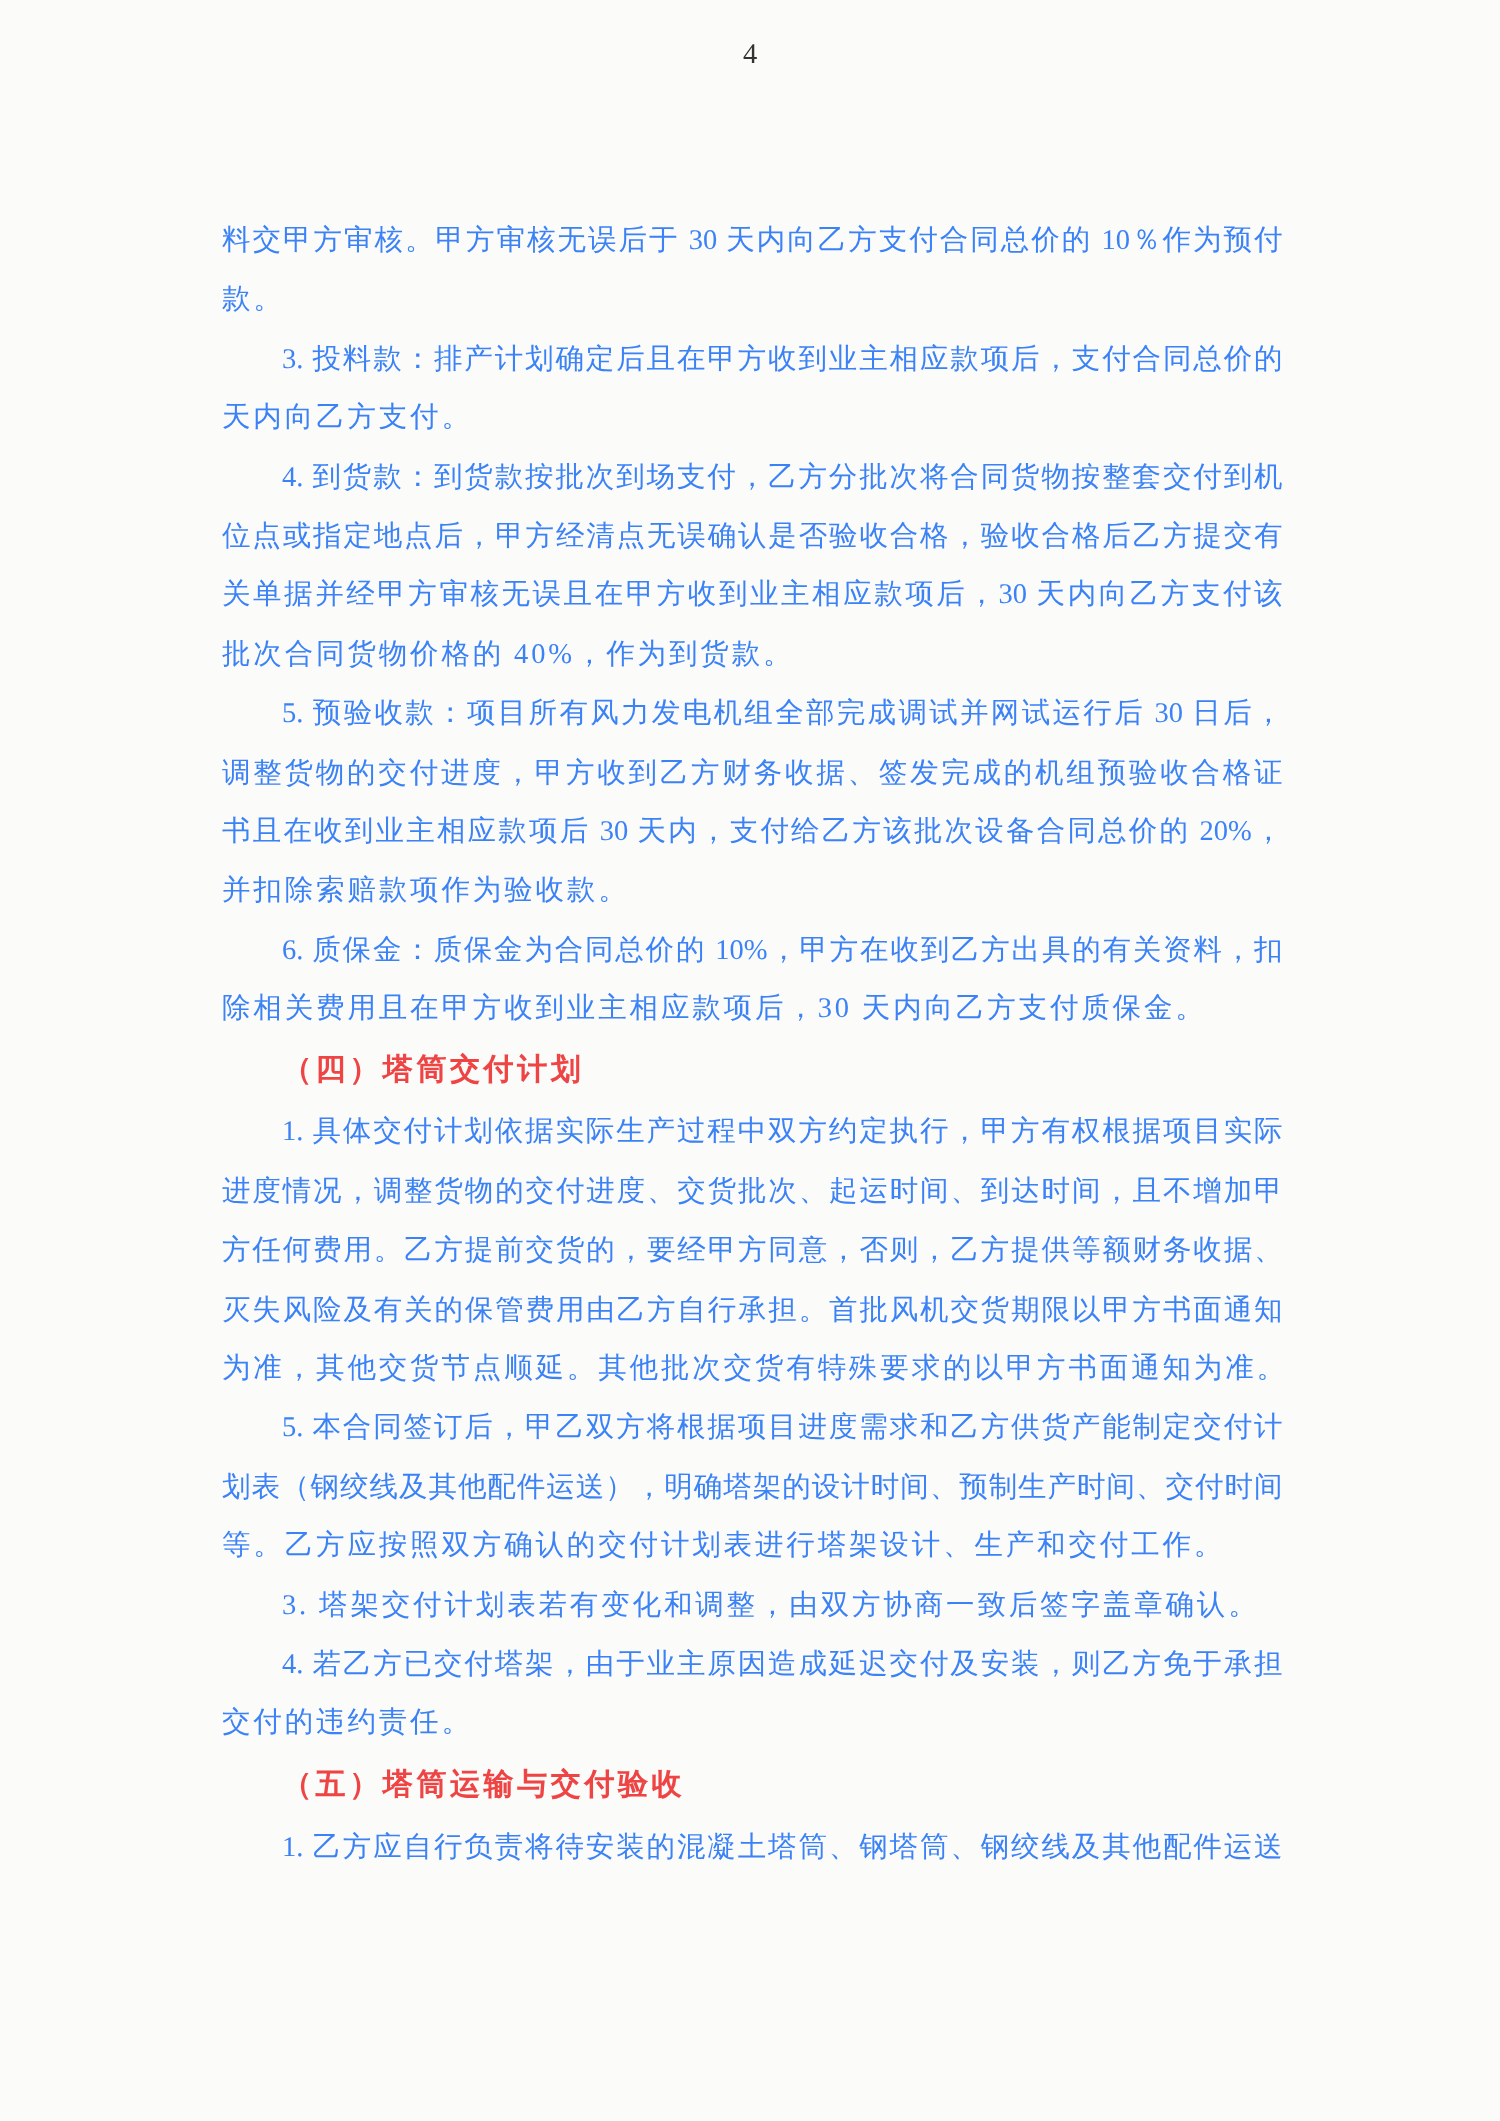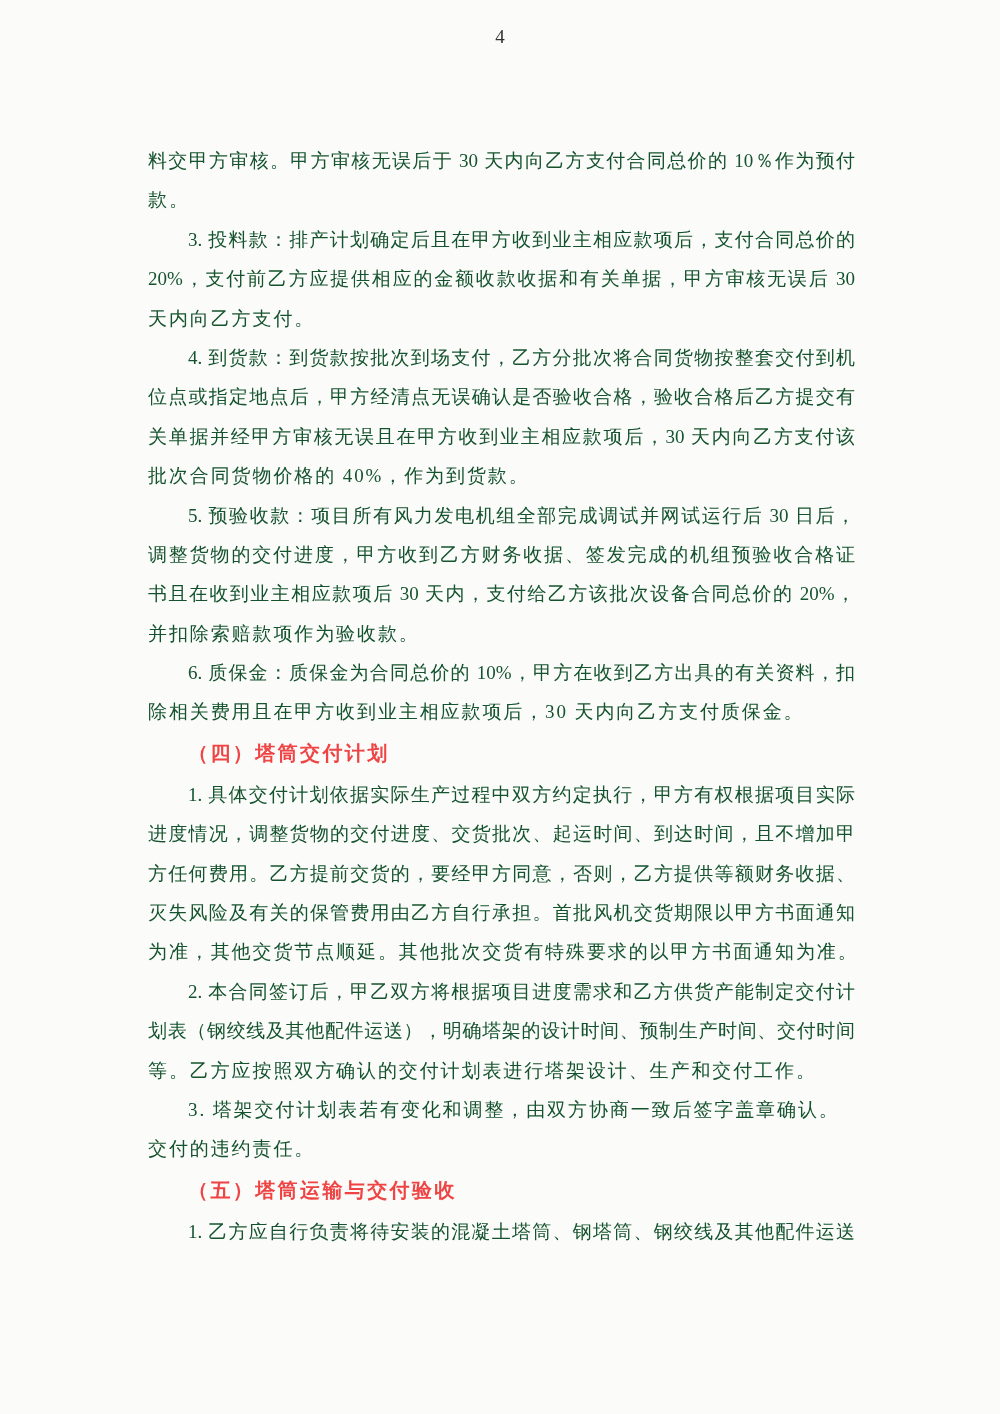--- a/index.html
+++ b/index.html
@@ -24,21 +24,21 @@
     width: 707px;
   }
   .paragraph, .heading { width: 100%; }
   .line {
     font-size: 19px;
     line-height: 39.4px;
     height: 39.4px;
     text-align: justify;
     text-align-last: justify;
     white-space: nowrap;
-    color: #14532d;
+    color: #3b82f6;
   }
   .line.lastline {
     text-align-last: left;
     letter-spacing: 0.10em;
   }
   .line.indent { padding-left: 40px; }
   .heading .line {
     font-weight: bold;
     font-size: 20px;
     line-height: 43px;
@@ -59,21 +59,20 @@
 <body>
 
 <div class="page">
   <div class="doc-body">
       <div class="paragraph">
         <div class="line">料交甲方审核。甲方审核无误后于 30 天内向乙方支付合同总价的 10％作为预付</div>
         <div class="line lastline">款。</div>
       </div>
       <div class="paragraph">
         <div class="line indent">3. 投料款：排产计划确定后且在甲方收到业主相应款项后，支付合同总价的</div>
-        <div class="line">20%，支付前乙方应提供相应的金额收款收据和有关单据，甲方审核无误后 30</div>
         <div class="line lastline">天内向乙方支付。</div>
       </div>
       <div class="paragraph">
         <div class="line indent">4. 到货款：到货款按批次到场支付，乙方分批次将合同货物按整套交付到机</div>
         <div class="line">位点或指定地点后，甲方经清点无误确认是否验收合格，验收合格后乙方提交有</div>
         <div class="line">关单据并经甲方审核无误且在甲方收到业主相应款项后，30 天内向乙方支付该</div>
         <div class="line lastline">批次合同货物价格的 40%，作为到货款。</div>
       </div>
       <div class="paragraph">
         <div class="line indent">5. 预验收款：项目所有风力发电机组全部完成调试并网试运行后 30 日后，</div>
@@ -89,28 +88,29 @@
         <div class="line lastline indent">（四）塔筒交付计划</div>
       </div>
       <div class="paragraph">
         <div class="line indent">1. 具体交付计划依据实际生产过程中双方约定执行，甲方有权根据项目实际</div>
         <div class="line">进度情况，调整货物的交付进度、交货批次、起运时间、到达时间，且不增加甲</div>
         <div class="line">方任何费用。乙方提前交货的，要经甲方同意，否则，乙方提供等额财务收据、</div>
         <div class="line">灭失风险及有关的保管费用由乙方自行承担。首批风机交货期限以甲方书面通知</div>
         <div class="line lastline">为准，其他交货节点顺延。其他批次交货有特殊要求的以甲方书面通知为准。</div>
       </div>
       <div class="paragraph">
-        <div class="line indent">2. 本合同签订后，甲乙双方将根据项目进度需求和乙方供货产能制定交付计</div>
+        <div class="line indent">5. 本合同签订后，甲乙双方将根据项目进度需求和乙方供货产能制定交付计</div>
         <div class="line">划表（钢绞线及其他配件运送），明确塔架的设计时间、预制生产时间、交付时间</div>
         <div class="line lastline">等。乙方应按照双方确认的交付计划表进行塔架设计、生产和交付工作。</div>
       </div>
       <div class="paragraph">
         <div class="line lastline indent">3. 塔架交付计划表若有变化和调整，由双方协商一致后签字盖章确认。</div>
       </div>
       <div class="paragraph">
+        <div class="line indent">4. 若乙方已交付塔架，由于业主原因造成延迟交付及安装，则乙方免于承担</div>
         <div class="line lastline">交付的违约责任。</div>
       </div>
       <div class="heading">
         <div class="line lastline indent">（五）塔筒运输与交付验收</div>
       </div>
       <div class="paragraph">
         <div class="line indent">1. 乙方应自行负责将待安装的混凝土塔筒、钢塔筒、钢绞线及其他配件运送</div>
       </div>
     </div>
   <div class="footer">4</div>

